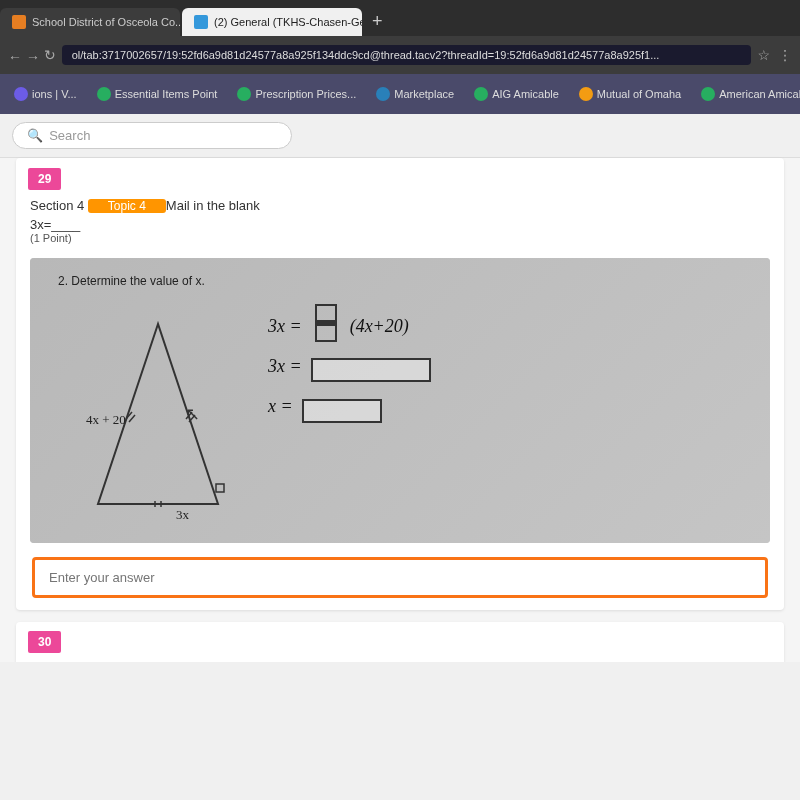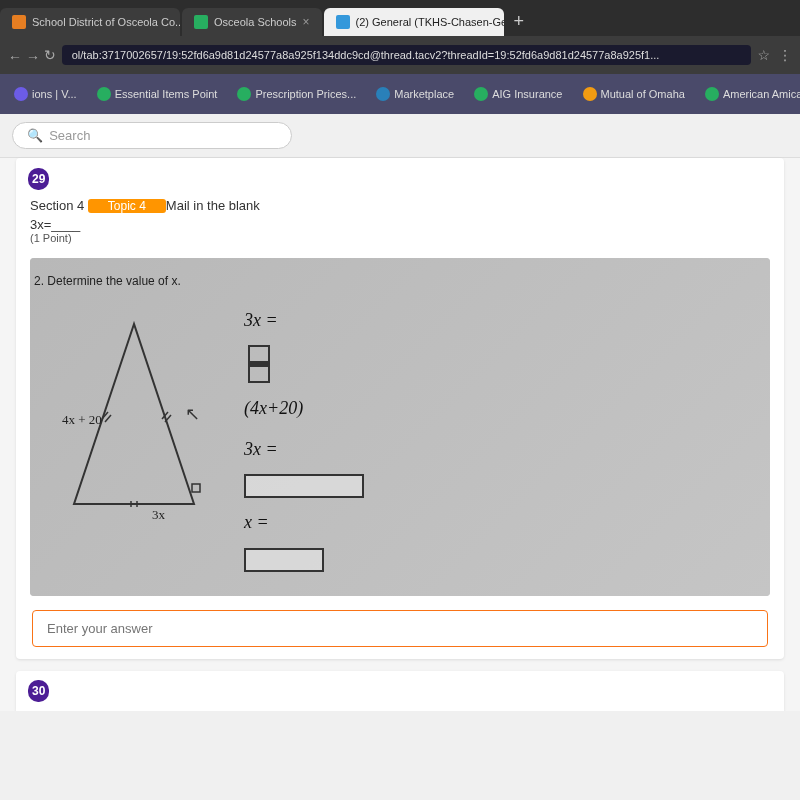--- a/index.html
+++ b/index.html
@@ -169,28 +169,28 @@
     
     .question-card {
       background: white;
       margin: 0 16px 12px 16px;
       border-radius: 4px;
       box-shadow: 0 1px 3px rgba(0,0,0,0.1);
       overflow: hidden;
     }
 
     .question-number-badge {
-      background: #4c1d95;
+      background: #ec4899;
       color: white;
       font-size: 12px;
       font-weight: bold;
-      padding: 4px 4px;
+      padding: 4px 10px;
       display: inline-block;
       margin: 10px 12px 8px 12px;
-      border-radius: 10px;
+      border-radius: 2px;
     }
 
     .question-meta {
       padding: 0 14px 6px 14px;
       font-size: 13px;
       color: #333;
     }
 
     .question-meta .section-label {
       margin-bottom: 4px;
@@ -217,21 +217,21 @@
       overflow: hidden;
       min-height: 260px;
       position: relative;
       display: flex;
       align-items: stretch;
     }
 
     .math-image-inner {
       width: 100%;
       background: linear-gradient(135deg, #b8b8b8 0%, #c5c5c5 100%);
-      padding: 16px 4px;
+      padding: 16px 28px;
       position: relative;
       min-height: 260px;
     }
 
     .problem-instruction {
       font-size: 12px;
       color: #222;
       margin-bottom: 16px;
       font-weight: 500;
     }
@@ -252,35 +252,34 @@
     .math-work {
       flex: 1;
       font-size: 18px;
       font-family: 'Times New Roman', serif;
       color: #111;
       line-height: 1.8;
     }
 
     .math-line {
       display: flex;
-      align-items: flex-start;
+      align-items: flex-end;
       margin-bottom: 8px;
       gap: 9px;
       font-size: 16px;
-      flex-direction: column;
     }
 
     
     .answer-input-row {
       margin: 6px 16px 12px 16px;
     }
 
     .answer-input {
       width: 100%;
-      border: 1px solid #f97316;
+      border: 3px solid #f97316;
       border-radius: 4px;
       padding: 10px 14px;
       font-size: 13px;
       color: #8b5cf6;
       outline: none;
     }
 
     
     .question-card-peek {
       background: white;
@@ -297,25 +296,20 @@
 <body>
 
 <div>
 
   <div class="tab-bar">
     <div class="tab">
       <div class="tab-favicon" style="background:#e67e22;"></div>
       <span>School District of Osceola Co...</span>
 
     </div>
-    <div class="tab">
-      <div class="tab-favicon" style="background:#27ae60;"></div>
-      <span>Osceola Schools</span>
-      <span class="tab-close">×</span>
-    </div>
     <div class="tab active">
       <div class="tab-favicon" style="background:#3498db;"></div>
       <span>(2) General (TKHS-Chasen-Geom...</span>
 
     </div>
     <span class="tab-add">+</span>
   </div>
 
   <div class="address-bar-row">
     <div class="nav-buttons">
@@ -342,21 +336,21 @@
     <div class="bookmark-item">
       <div class="bookmark-icon" style="background:#27ae60;"></div>
       <span>Prescription Prices...</span>
     </div>
     <div class="bookmark-item">
       <div class="bookmark-icon" style="background:#2980b9;"></div>
       <span>Marketplace</span>
     </div>
     <div class="bookmark-item">
       <div class="bookmark-icon" style="background:#27ae60;"></div>
-      <span>AIG Insurance</span>
+      <span>AIG Amicable</span>
     </div>
     <div class="bookmark-item">
       <div class="bookmark-icon" style="background:#f39c12;"></div>
       <span>Mutual of Omaha</span>
     </div>
     <div class="bookmark-item">
       <div class="bookmark-icon" style="background:#27ae60;"></div>
       <span>American Amicable</span>
     </div>
 

